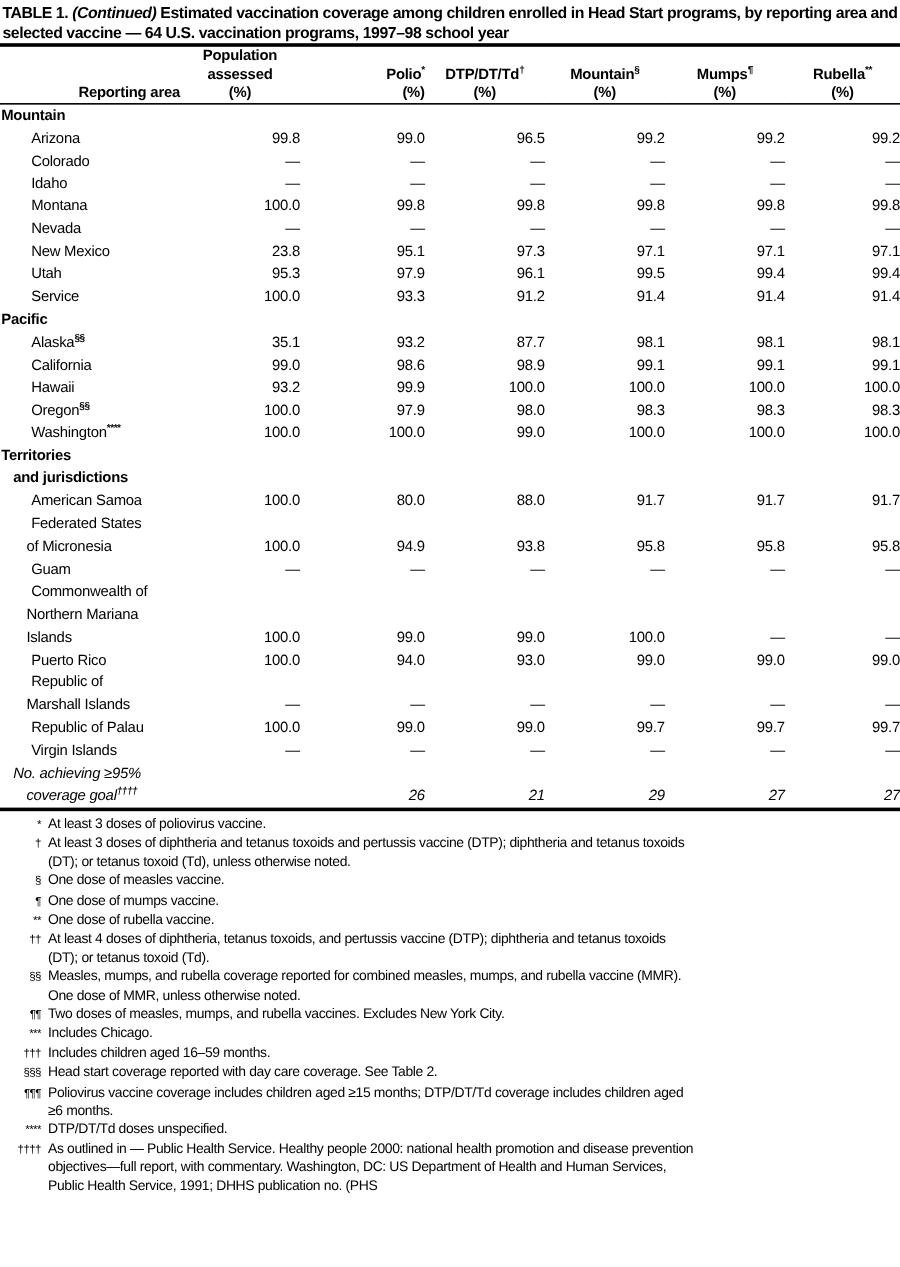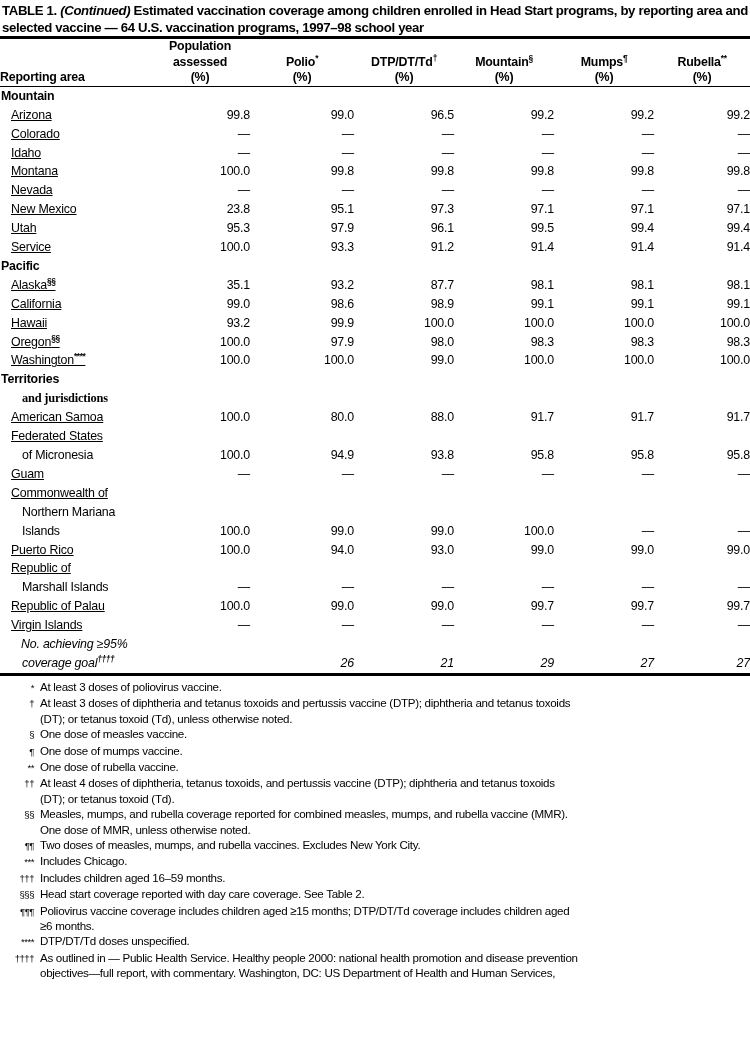--- a/index.html
+++ b/index.html
@@ -89,27 +89,26 @@
     text-align: right;
     padding-right: 20px;
   }
   
   tr.region td.area {
     font-weight: bold;
     padding-left: 1px;
   }
   tr.region2 td.area {
     font-weight: bold;
-    padding-left: 22px;
-    font-family: Liberation Serif, serif;
+    padding-left: 11px;
   }
   
-  tr.item td.area   { padding-left: 11px; text-decoration: underline; }
+  tr.item td.area   { padding-left: 26px; }
   tr.sub td.area    { padding-left: 22px; }
-  tr.goal td.area   { padding-left: 21px; font-style: italic; }
+  tr.goal td.area   { padding-left: 11px; font-style: italic; }
   tr.goal2 td.area  { padding-left: 22px; font-style: italic; }
   tr.goal td.num, tr.goal2 td.num { font-style: italic; }
 
   sup.fn {
     font-size: 8.4px;
     vertical-align: super;
     line-height: 0;
     font-weight: bold;
     letter-spacing: -0.4px;
   }
@@ -162,29 +161,29 @@
       <col class="c-area">
         <col class="c-pop">
         <col class="c-polio">
         <col class="c-dtp">
       <col class="c-meas">
         <col class="c-mumps">
         <col class="c-rub">
     </colgroup>
     <thead>
       <tr>
-        <th class="hd-area" style="border-bottom: 1.5px solid rgb(0, 0, 0);">
+        <th class="hd-area" style="border-bottom: 1.5px solid rgb(0, 0, 0); text-align: right;">
           <span class="hdr-line">Reporting area</span>
         </th>
         <th class="hd-num" style="border-bottom: 1.5px solid rgb(0, 0, 0);">
           <span class="hdr-line">Population</span>
           <span class="hdr-line">assessed</span>
           <span class="hdr-line">(%)</span>
         </th>
-        <th class="hd-num" style="border-bottom: 1.5px solid rgb(0, 0, 0);">
+        <th class="hd-num" style="border-bottom: 1.5px solid rgb(0, 0, 0); text-align: right;">
           <span class="hdr-line"><span>Polio</span><sup class="fn">*</sup></span>
           <span class="hdr-line">(%)</span>
         </th>
         <th class="hd-num" style="border-bottom: 1.5px solid rgb(0, 0, 0);">
           <span class="hdr-line"><span>DTP/DT/Td</span><sup class="fn">†</sup></span>
           <span class="hdr-line">(%)</span>
         </th>
         <th class="hd-num" style="border-bottom: 1.5px solid rgb(0, 0, 0);">
           <span class="hdr-line"><span>Mountain</span><sup class="fn">§</sup></span>
           <span class="hdr-line">(%)</span>
@@ -565,17 +564,18 @@
         <div class="fn-mark">****</div>
         <div class="fn-text">
           <span class="l2">DTP/DT/Td doses unspecified.</span>
         </div>
       </div>
       <div class="fn-row">
         <div class="fn-mark">††††</div>
         <div class="fn-text">
           <span class="l2">As outlined in — Public Health Service. Healthy people 2000: national health promotion and disease prevention</span>
           <span class="l2">objectives—full report, with commentary. Washington, DC: US Department of Health and Human Services,</span>
+          <span class="l2">Public Health Service, 1991; DHHS publication no. (PHS</span>
         </div>
       </div>
     </div>
 
 </div>
 
 </body></html>

